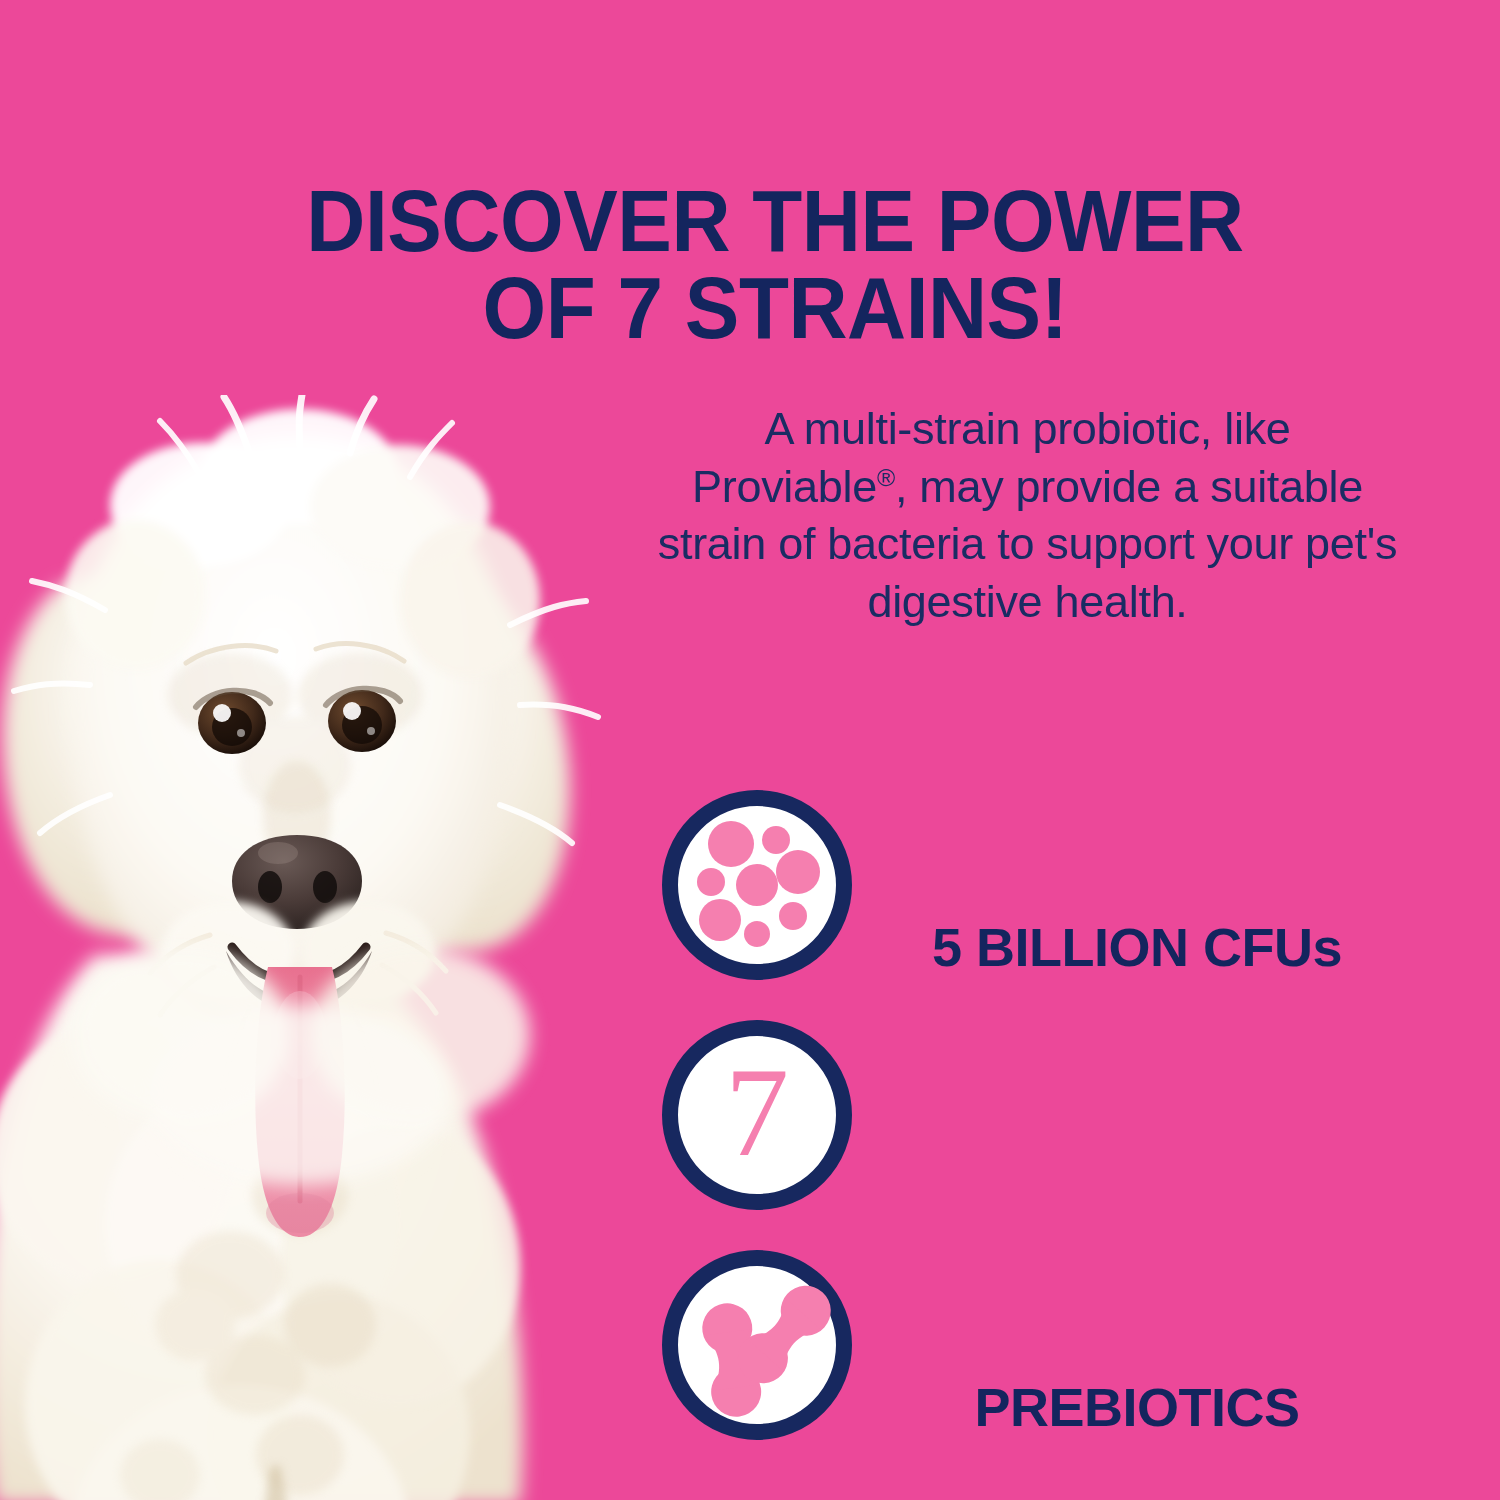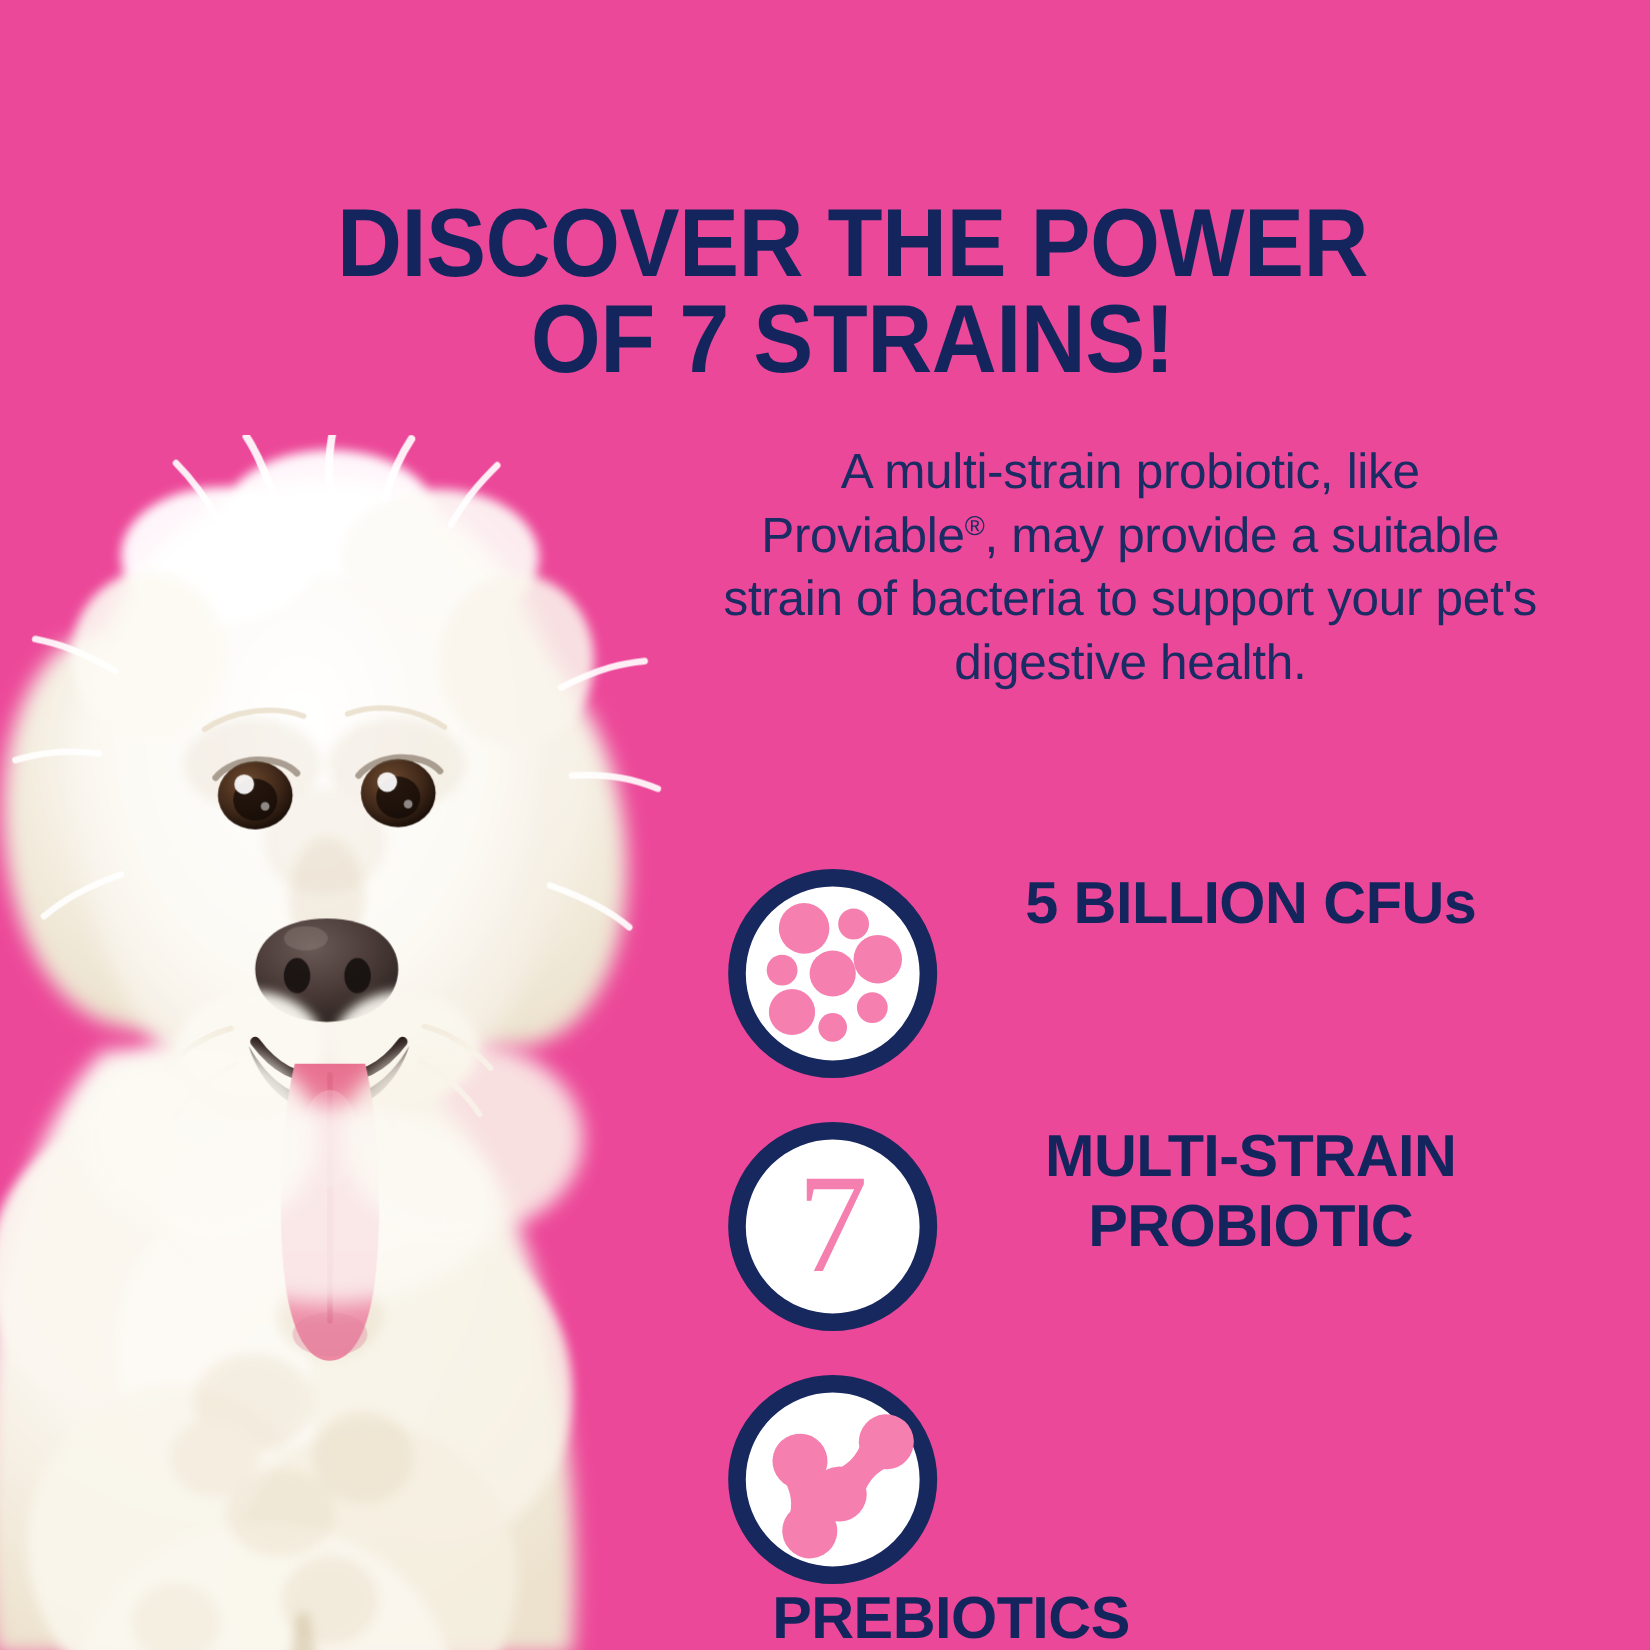--- a/index.html
+++ b/index.html
@@ -73,25 +73,25 @@
   
   #features {
     position: absolute;
     left: 662px;
     top: 790px;
     width: 800px;
   }
   .feature-row {
     position: relative;
     display: flex;
-    align-items: flex-start;
+    align-items: flex-end;
     height: 190px;
     margin-bottom: 40px;
   }
-  .feature-row:last-child { margin-bottom: 0; flex-direction: column; }
+  .feature-row:last-child { margin-bottom: 0; }
 
   .badge-circle {
     position: relative;
     flex: 0 0 auto;
     width: 190px;
     height: 190px;
     border-radius: 50%;
     background: #FFFFFF;
     border: 16px solid #17285F;
     box-sizing: border-box;
@@ -374,24 +374,20 @@
       </div>
       <div class="feature-label">
         <span class="lbl-line">5 BILLION CFUs</span>
       </div>
     </div>
 
     <div class="feature-row">
       <div class="badge-circle">
         <div class="badge-num">7</div>
       </div>
-      <div class="feature-label">
-        <span class="lbl-line">MULTI-STRAIN</span>
-        <span class="lbl-line">PROBIOTIC</span>
-      </div>
     </div>
 
     <div class="feature-row">
       <div class="badge-circle">
         <svg viewBox="0 0 158 158" xmlns="http://www.w3.org/2000/svg">
           <g fill="#F57FAF">
 
             <g transform="rotate(-8 54 96)">
               <circle cx="54" cy="62" r="25"></circle>
               <circle cx="54" cy="126" r="25"></circle>

